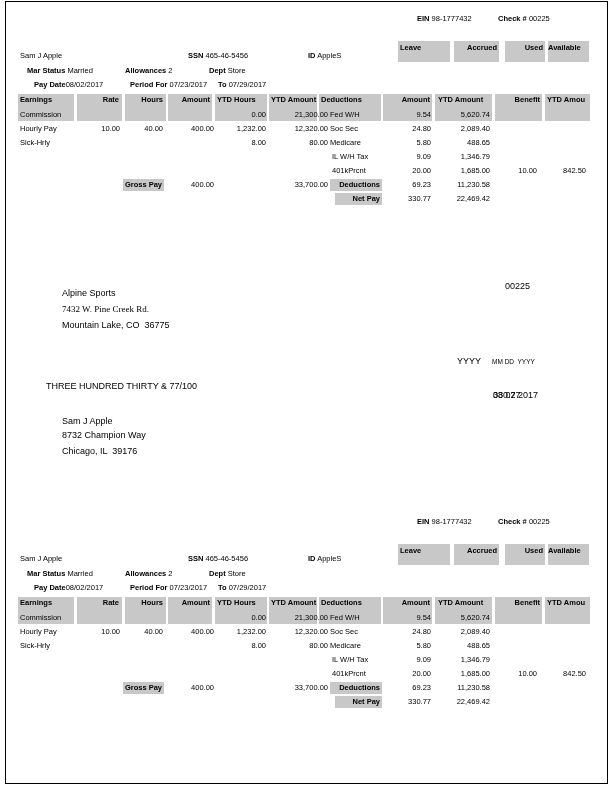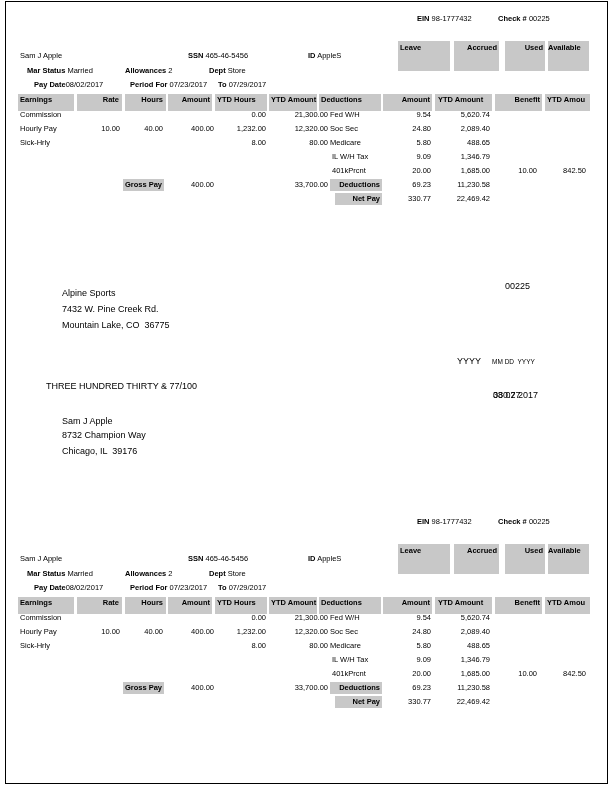--- a/index.html
+++ b/index.html
@@ -11,23 +11,23 @@
   .page-border{
     position:absolute;left:5px;top:1px;width:601px;height:781px;
     border:1.5px solid #000;pointer-events:none;
   }
   .abs{position:absolute;white-space:pre;}
   .b{font-weight:bold;}
   .stub{position:absolute;left:0;top:0;width:616px;height:210px;font-size:7.5px;}
   .stub .abs{line-height:10px;}
   .box{
     position:absolute;background:#c8c8c8;font-weight:bold;
-    height:17px;line-height:11px;white-space:pre;overflow:visible;
-  }
-  .lv{top:41px;height:30px;line-height:13px;}
+    height:27px;line-height:11px;white-space:pre;overflow:visible;
+  }
+  .lv{top:41px;height:21px;line-height:13px;}
   .hdr{top:94px;}
   .tr{text-align:right;}
   .tl{text-align:left;}
   .row{position:absolute;left:0;width:616px;height:12px;}
   .cell{position:absolute;white-space:pre;line-height:12px;}
   .lblbox{
     position:absolute;background:#c8c8c8;font-weight:bold;
     height:12px;line-height:12px;text-align:right;white-space:pre;
   }
   .check-sec{position:absolute;left:0;top:0;width:616px;font-size:9px;}
@@ -131,21 +131,21 @@
     <div class="cell tr" style="left:381px;width:50px;">330.77</div>
     <div class="cell tr" style="left:420px;width:70px;">22,469.42</div>
   </div>
 
 </div>
 
 <div class="check-sec">
   <div class="abs" style="left:505px;top:280px;">00225</div>
 
   <div class="abs" style="left:62px;top:287px;">Alpine Sports</div>
-  <div class="abs" style="left:62px;top:303px;">7432 W. Pine Creek Rd.</div>
+  <div class="abs" style="left:62px;top:303px;font-family:Liberation Serif, serif;">7432 W. Pine Creek Rd.</div>
   <div class="abs" style="left:62px;top:319px;">Mountain Lake, CO  36775</div>
 
   <div class="abs" style="left:493px;top:341px;margin-top:48px;">08 02 2017</div>
   <div class="abs" style="left:457px;top:355px;">YYYY</div>
   <div class="abs small" style="left:492px;top:356px;">MM DD  YYYY</div>
 
   <div class="abs" style="left:46px;top:380px;">THREE HUNDRED THIRTY &amp; 77/100</div>
   <div class="abs" style="left:493px;top:389px;">330.77</div>
 
   <div class="abs" style="left:62px;top:415px;">Sam J Apple</div>

